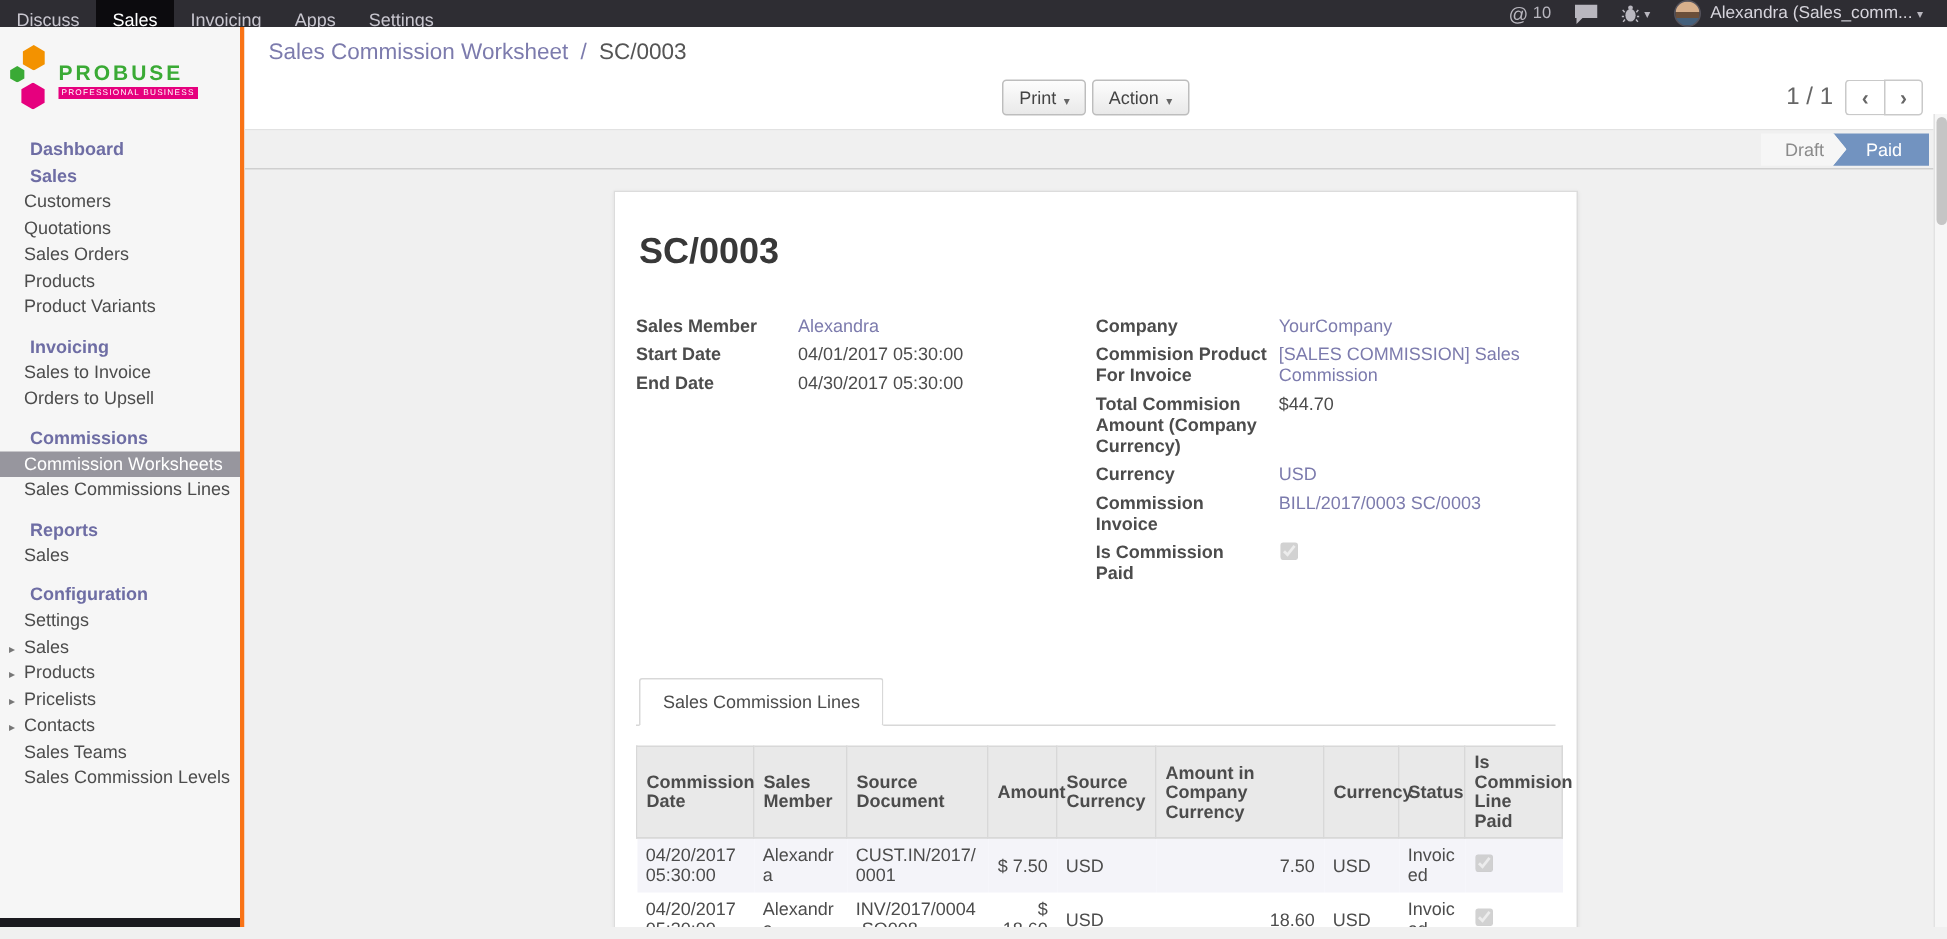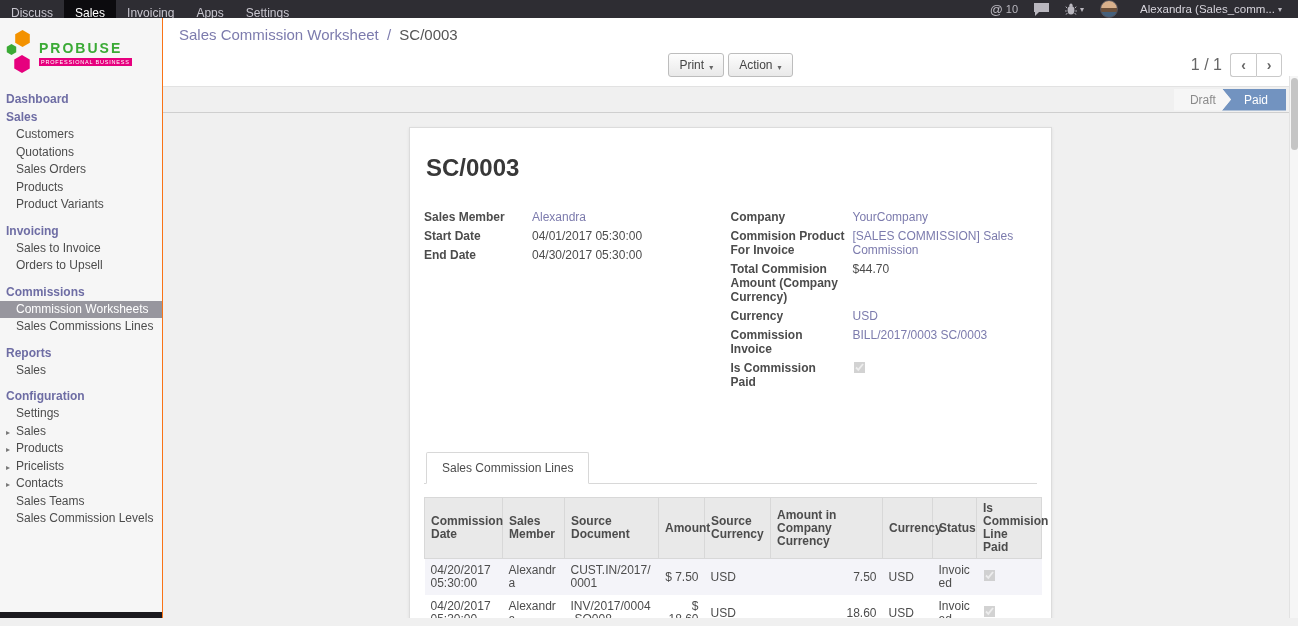--- a/index.html
+++ b/index.html
@@ -10,37 +10,37 @@
   .topbar { height:18px; background:#2e2d33; display:flex; justify-content:space-between; align-items:stretch; }
   .menu { display:flex; }
   .menu-item { padding:0 11px; line-height:26px; font-size:12px; color:#c8c6cf; cursor:pointer; white-space:nowrap; }
   .menu-item.active { background:#0c0b0e; color:#fff; }
   .systray { display:flex; align-items:center; padding-right:8px; }
   .systray-item { display:flex; align-items:center; padding:0 8px; height:26px; color:#b9b7bf; cursor:pointer; }
   .at-glyph { font-size:13px; }
   .sys-badge { font-size:11px; margin-left:3px; }
   .caret { font-size:8px; color:#b9b7bf; margin-left:3px; }
   .avatar { width:18px; height:18px; border-radius:50%; background:linear-gradient(#d8b08c 0 45%, #6b4f3a 45% 70%, #44607c 70% 100%); display:inline-block; margin-right:6px; border:1px solid #55535c; }
-  .user-name { font-size:11.5px; color:#d6d4dc; max-width:150px; overflow:hidden; white-space:nowrap;margin-left:16px; }
+  .user-name { font-size:11.5px; color:#d6d4dc; max-width:150px; overflow:hidden; white-space:nowrap; }
 
   
   .layout { display:flex; height:600px; position:relative; }
 
   
-  .sidebar { width:163px; background:#f6f6f6; border-right:1px solid #f97316; position:relative; flex:0 0 163px; }
+  .sidebar { width:163px; background:#f6f6f6; border-right:3px solid #f97316; position:relative; flex:0 0 163px; }
   .logo { display:flex; align-items:center; padding:12px 4px 14px 6px; }
   .hexbox { position:relative; width:30px; height:46px; flex:0 0 30px; }
   .hex { position:absolute; clip-path:polygon(50% 0,93% 25%,93% 75%,50% 100%,7% 75%,7% 25%); }
   .hex-orange { left:8px; top:0; width:17px; height:17px; background:#f39200; }
   .hex-green  { left:0; top:14px; width:11px; height:11px; background:#3aaa35; }
   .hex-pink   { left:7px; top:25px; width:18px; height:18px; background:#e6007e; }
   .logo-right { margin-left:3px; }
   .brand { color:#3aaa35; font-weight:bold; font-size:14px; letter-spacing:2px; }
   .tagline { background:#e6007e; color:#fff; font-size:5.5px; padding:1px 2px; letter-spacing:.8px; margin-top:2px; text-align:center; white-space:nowrap; }
-  .side-heading { color:#6e6da4; font-weight:bold; font-size:12px; padding:2px 6px; margin-top:8px; cursor:pointer; }
+  .side-heading { color:#6e6da4; font-weight:bold; font-size:12px; padding:2px 20px; margin-top:8px; cursor:pointer; }
   .side-heading.first, .side-heading.tight { margin-top:0; }
   .side-item { position:relative; font-size:12px; color:#4c4c4c; padding:2px 6px 2px 16px; cursor:pointer; line-height:13.5px; }
   .side-item.selected { background:#97969e; color:#fff; }
   .side-item .exp-caret { position:absolute; left:6px; top:3px; font-size:8px; color:#777; }
   .sidebar-footer { position:absolute; bottom:0; left:0; width:100%; height:6px; background:#1b1a1f; cursor:pointer; }
 
   
   .main { flex:1; display:flex; flex-direction:column; background:#f0f0f0; position:relative; overflow:hidden; }
 
   .control-panel { background:#fff; padding:8px 16px 6px; border-bottom:1px solid #e2e2e2; }

